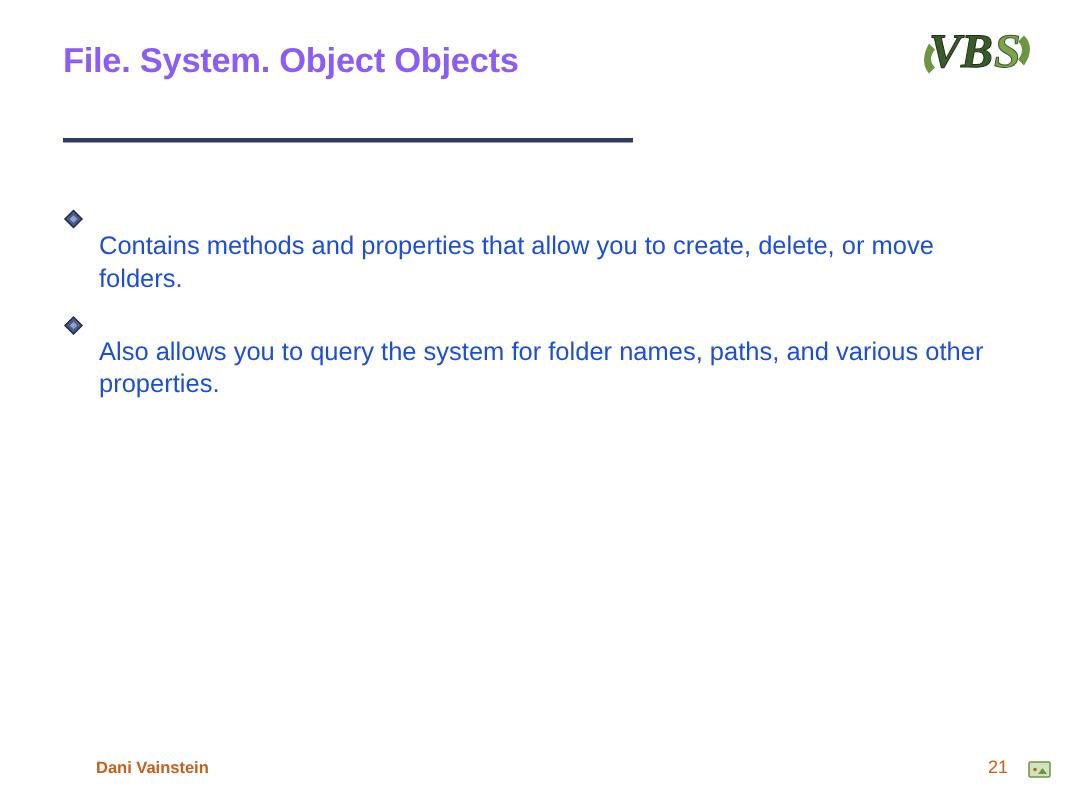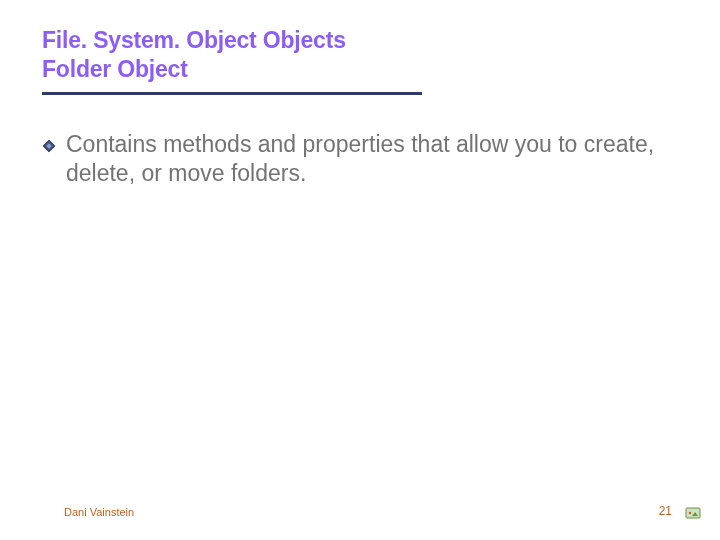--- a/index.html
+++ b/index.html
@@ -6,46 +6,62 @@
   html, body { width: 720px; height: 540px; background: #fff; font-family: Verdana, Geneva, sans-serif; color: #000; }
   .slide { position: relative; width: 720px; height: 540px; }
   .header { position: absolute; top: 26px; left: 42px; right: 120px; }
   .title-line { font-weight: bold; font-size: 23px; line-height: 1.25; color: #8b5cf6; letter-spacing: -0.2px; }
   .title-underline { position: absolute; left: 42px; top: 92px; width: 380px; height: 3px; background: #2f3a66; }
   .logo { position: absolute; top: 10px; right: 24px; width: 80px; height: 54px; }
   .logo svg { width: 100%; height: 100%; }
   .content { position: absolute; top: 130px; left: 42px; right: 50px; }
   .bullet-item { display: flex; align-items: flex-start; margin-bottom: 4px; }
   .bullet-icon { flex: 0 0 14px; height: 14px; margin-top: 9px; margin-right: 10px; }
-  .bullet-text { font-size: 23px; line-height: 1.28; color: #737373; }
-  .footer-author { position: absolute; bottom: 22px; left: 64px; font-size: 11px; font-weight: normal; color: #c75f1c; }
+  .bullet-text { font-size: 17px; line-height: 1.28; color: #1d4ed8; margin-top: 23px; }
+  .footer-author { position: absolute; bottom: 22px; left: 64px; font-size: 11px; font-weight: bold; color: #c75f1c; }
   .footer-page { position: absolute; bottom: 22px; right: 48px; font-size: 12px; color: #c75f1c; }
   .footer-icon { position: absolute; bottom: 18px; right: 18px; width: 18px; height: 18px; }
 </style>
 </head>
 <body>
 
 <div class="slide">
 
+  <div class="logo">
+    <svg viewBox="0 0 120 80">
+      <text x="5" y="52" font-family="Georgia, 'Times New Roman', serif" font-size="48" font-weight="bold" font-style="italic" fill="#3a5b2a" stroke="#1e3015" stroke-width="1">VB</text>
+      <text x="70" y="52" font-family="Georgia, 'Times New Roman', serif" font-size="48" font-weight="bold" font-style="italic" fill="#7aa34c" stroke="#3a5b2a" stroke-width="1">S</text>
+      <path d="M100 20 q12 12 0 30 l-6 -6 q8 -10 0 -18 z" fill="#6d9443"></path>
+      <path d="M5 58 q-10 -12 0 -30 l6 6 q-8 10 0 18 z" fill="#6d9443"></path>
+    </svg>
+  </div>
 
   <div class="header">
     <div class="title-line">File. System. Object Objects</div>
-    <div class="title-line">Folder Object</div>
   </div>
   <div class="title-underline"></div>
 
   <div class="content">
     <div class="bullet-item">
       <span class="bullet-icon">
         <svg viewBox="0 0 14 14">
             <rect x="3" y="3" width="8" height="8" transform="rotate(45 7 7)" fill="#4a5a8a" stroke="#1f2a4d" stroke-width="1"></rect>
             <rect x="5.2" y="5.2" width="3.6" height="3.6" transform="rotate(45 7 7)" fill="#8fa0c9"></rect>
           </svg>
       </span>
       <span class="bullet-text">Contains methods and properties that allow you to create, delete, or move folders.</span>
+    </div>
+    <div class="bullet-item">
+      <span class="bullet-icon">
+        <svg viewBox="0 0 14 14">
+            <rect x="3" y="3" width="8" height="8" transform="rotate(45 7 7)" fill="#4a5a8a" stroke="#1f2a4d" stroke-width="1"></rect>
+            <rect x="5.2" y="5.2" width="3.6" height="3.6" transform="rotate(45 7 7)" fill="#8fa0c9"></rect>
+          </svg>
+      </span>
+      <span class="bullet-text">Also allows you to query the system for folder names, paths, and various other properties.</span>
     </div>
   </div>
 
   <div class="footer-author">Dani Vainstein</div>
   <div class="footer-page">21</div>
   <div class="footer-icon">
     <svg viewBox="0 0 18 18">
         <rect x="2" y="4" width="14" height="10" rx="1" fill="#cfe3c2" stroke="#6d9443" stroke-width="1"></rect>
         <circle cx="6" cy="9" r="1.2" fill="#c75f1c"></circle>
         <path d="M8 12 l3 -4 l3 4 z" fill="#6d9443"></path>

